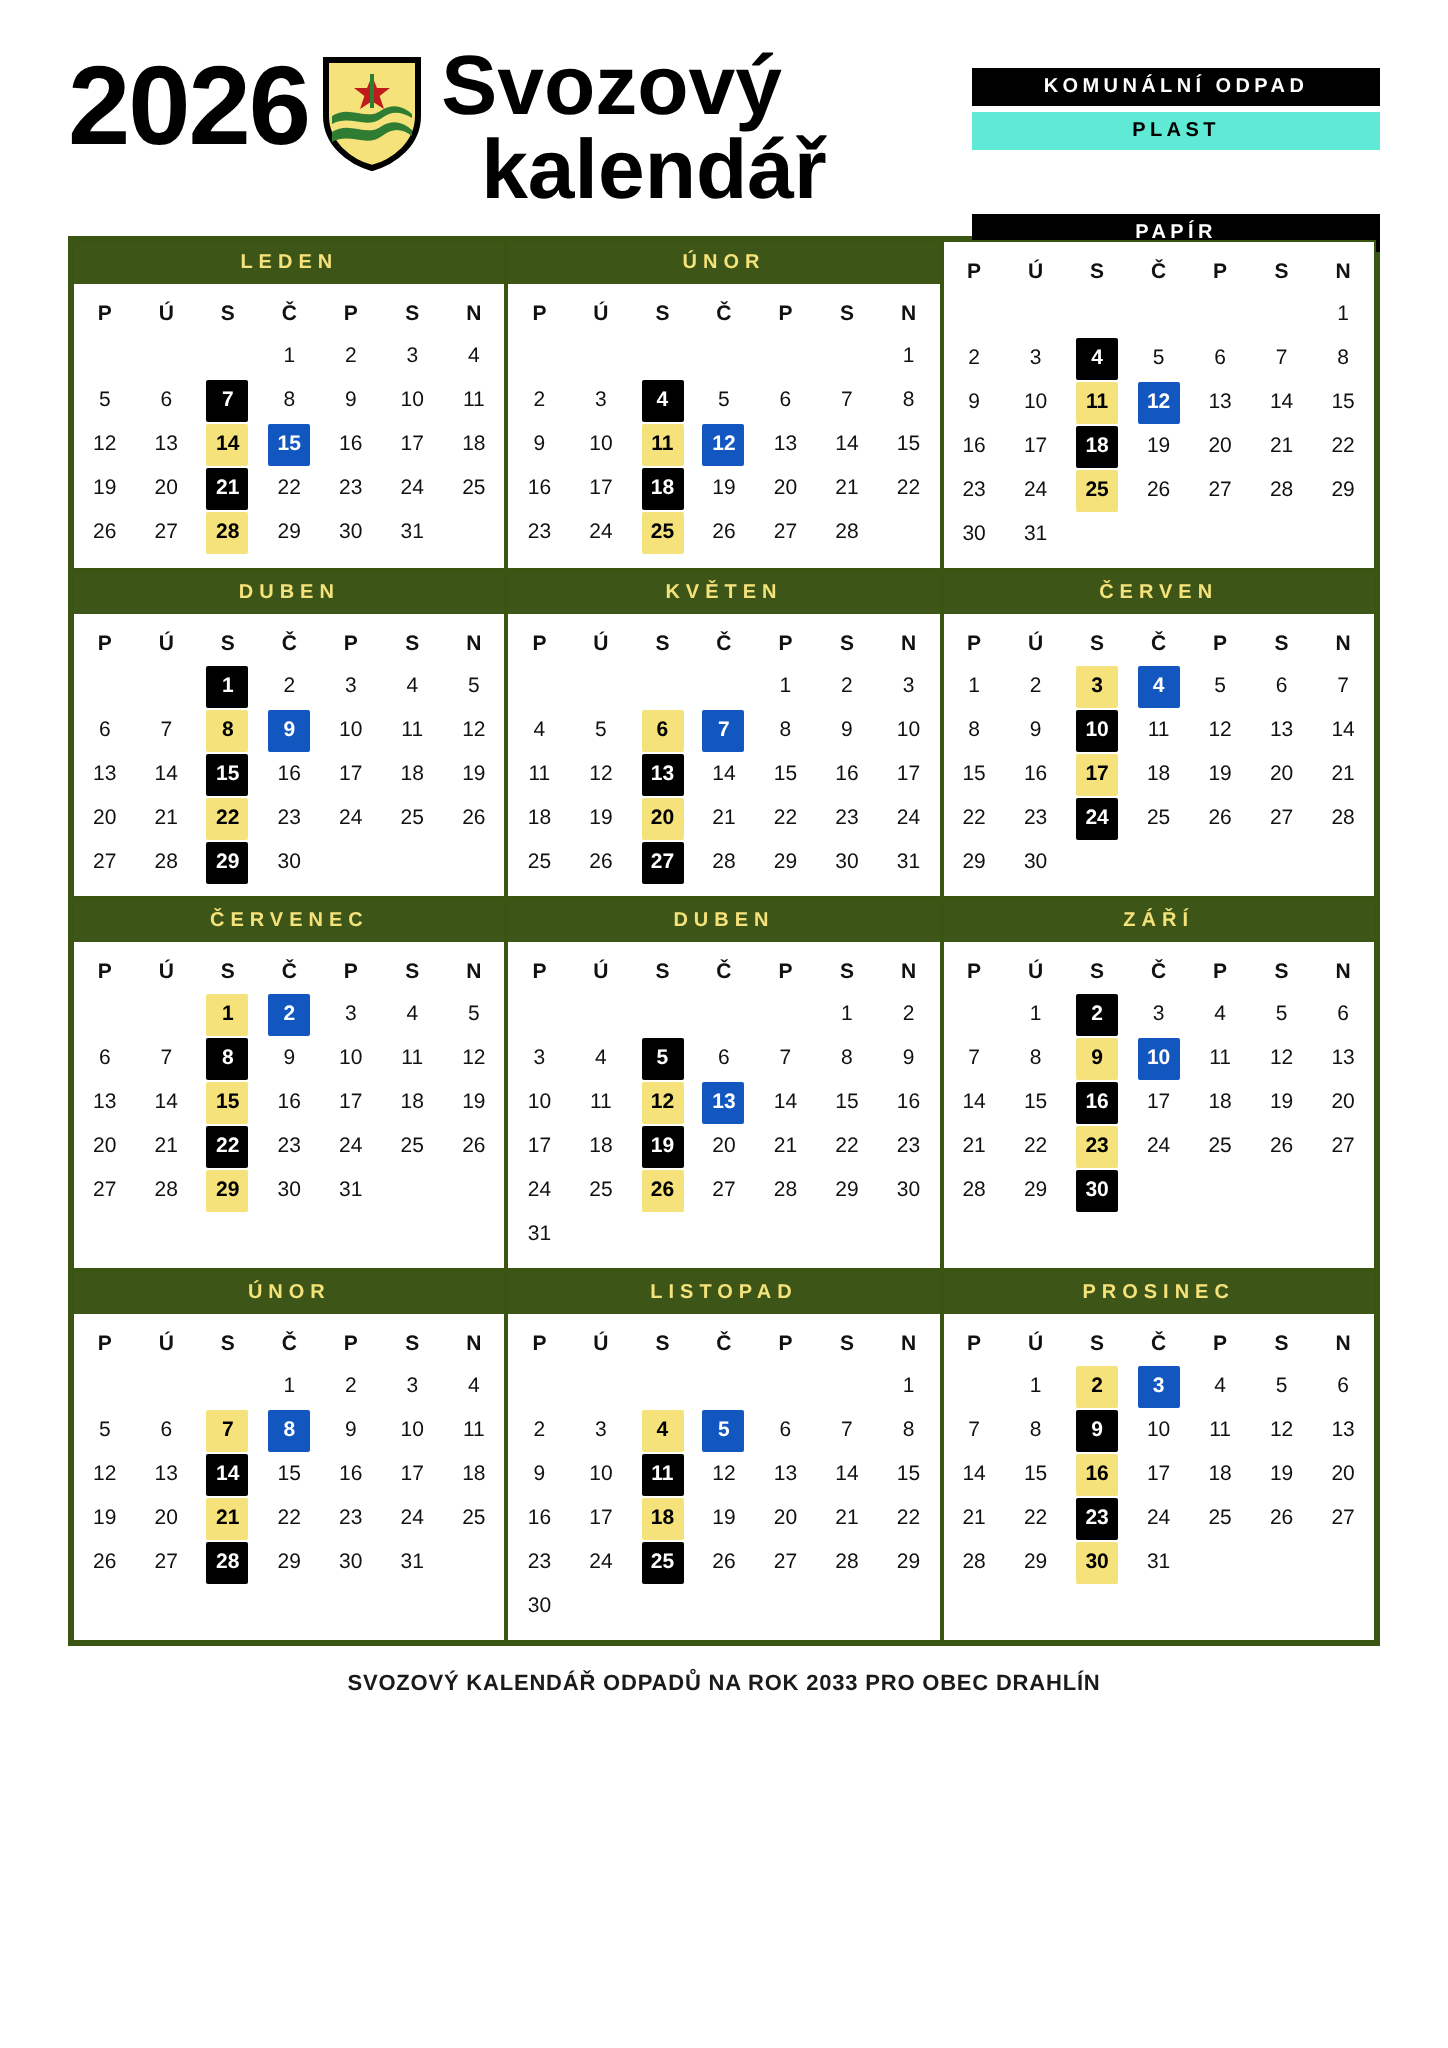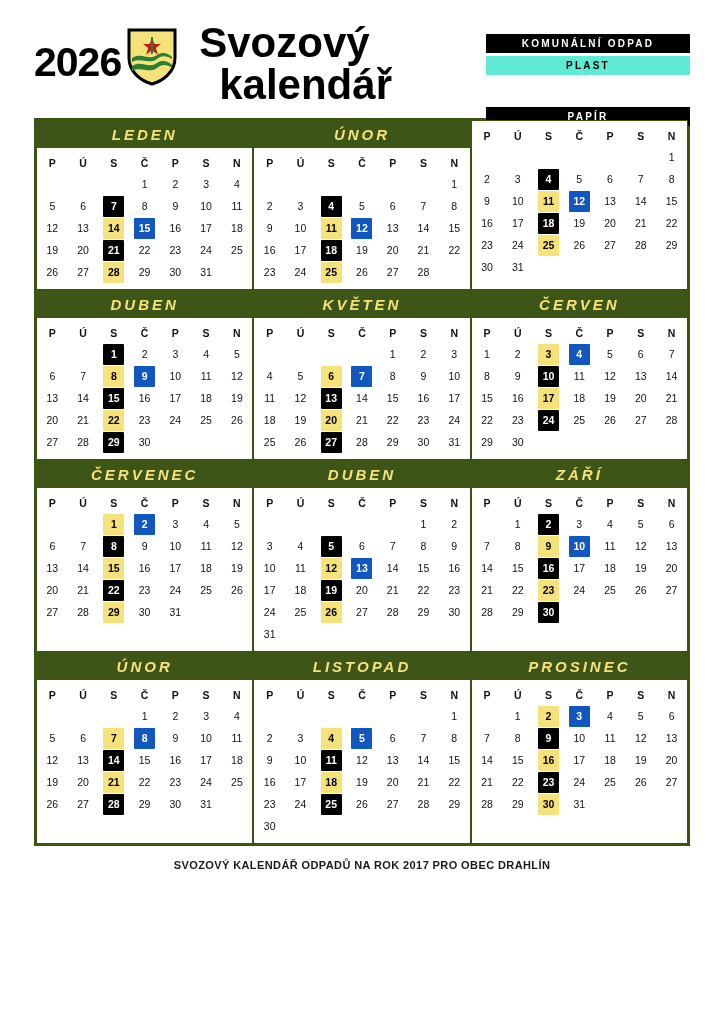--- a/index.html
+++ b/index.html
@@ -24,37 +24,37 @@
     height: 118px;
   }
   .header-left {
     display: flex;
     align-items: flex-start;
     flex: 0 0 auto;
     width: 410px;
     position: relative;
   }
   .year {
-    font-size: 41px;
+    font-size: 56px;
     font-weight: bold;
     letter-spacing: -1px;
     line-height: 1;
-    margin-top: 28px;
+    margin-top: 11px;
     color: #000;
     font-family: "Liberation Sans", sans-serif;
   }
   .crest {
     width: 50px; height: 58px;
     margin-left: 6px;
     margin-top: 14px;
     position: relative;
     flex: 0 0 auto;
   }
   .title-block {
-    margin-left: 22px;
+    margin-left: 10px;
     margin-top: 8px;
     font-size: 42px;
     font-weight: bold;
     line-height: 1.0;
     color: #000;
   }
   .title-block .l2 { display: block; margin-left: 20px; }
 
   .legend {
     margin-left: auto;
@@ -85,25 +85,24 @@
   }
   .month {
     border: 1px solid #3a5411;
     background: #ffffff;
     padding: 0;
   }
   .month-title {
     background: #3d5516;
     color: #f5e27a;
     text-align: center;
-    font-size: 15px;
+    font-size: 10px;
     font-weight: bold;
     letter-spacing: 3px;
     padding: 5px 0 5px 0;
-    font-style: italic;
   }
   table.cal {
     width: 100%;
     border-collapse: collapse;
     margin: 4px 0 6px 0;
   }
   table.cal th {
     font-size: 10.5px;
     font-weight: bold;
     color: #111;
@@ -1682,14 +1681,14 @@
               </td>
               <td></td>
               <td></td>
               <td></td>
             </tr>
           </tbody>
         </table>
       </div>
     </div>
 
-  <div class="footer">SVOZOVÝ KALENDÁŘ ODPADŮ NA ROK 2017 PRO OBEC DRAHLÍN</div>
+  <div class="footer">SVOZOVÝ KALENDÁŘ ODPADŮ NA ROK 2033 PRO OBEC DRAHLÍN</div>
 </div>
 
 </body></html>

